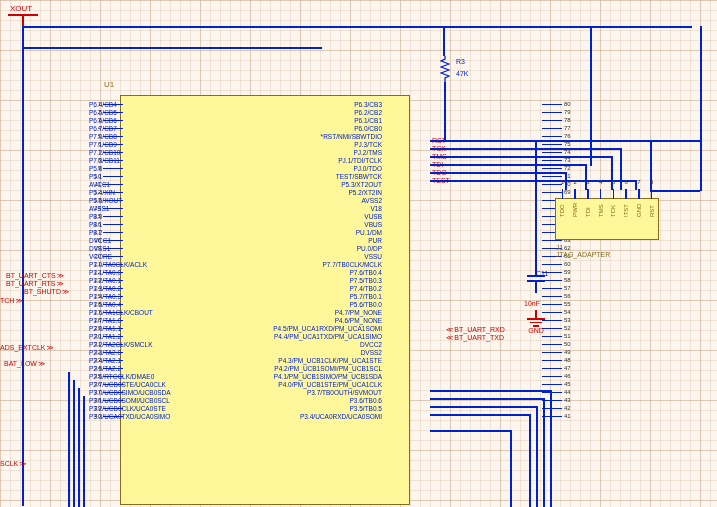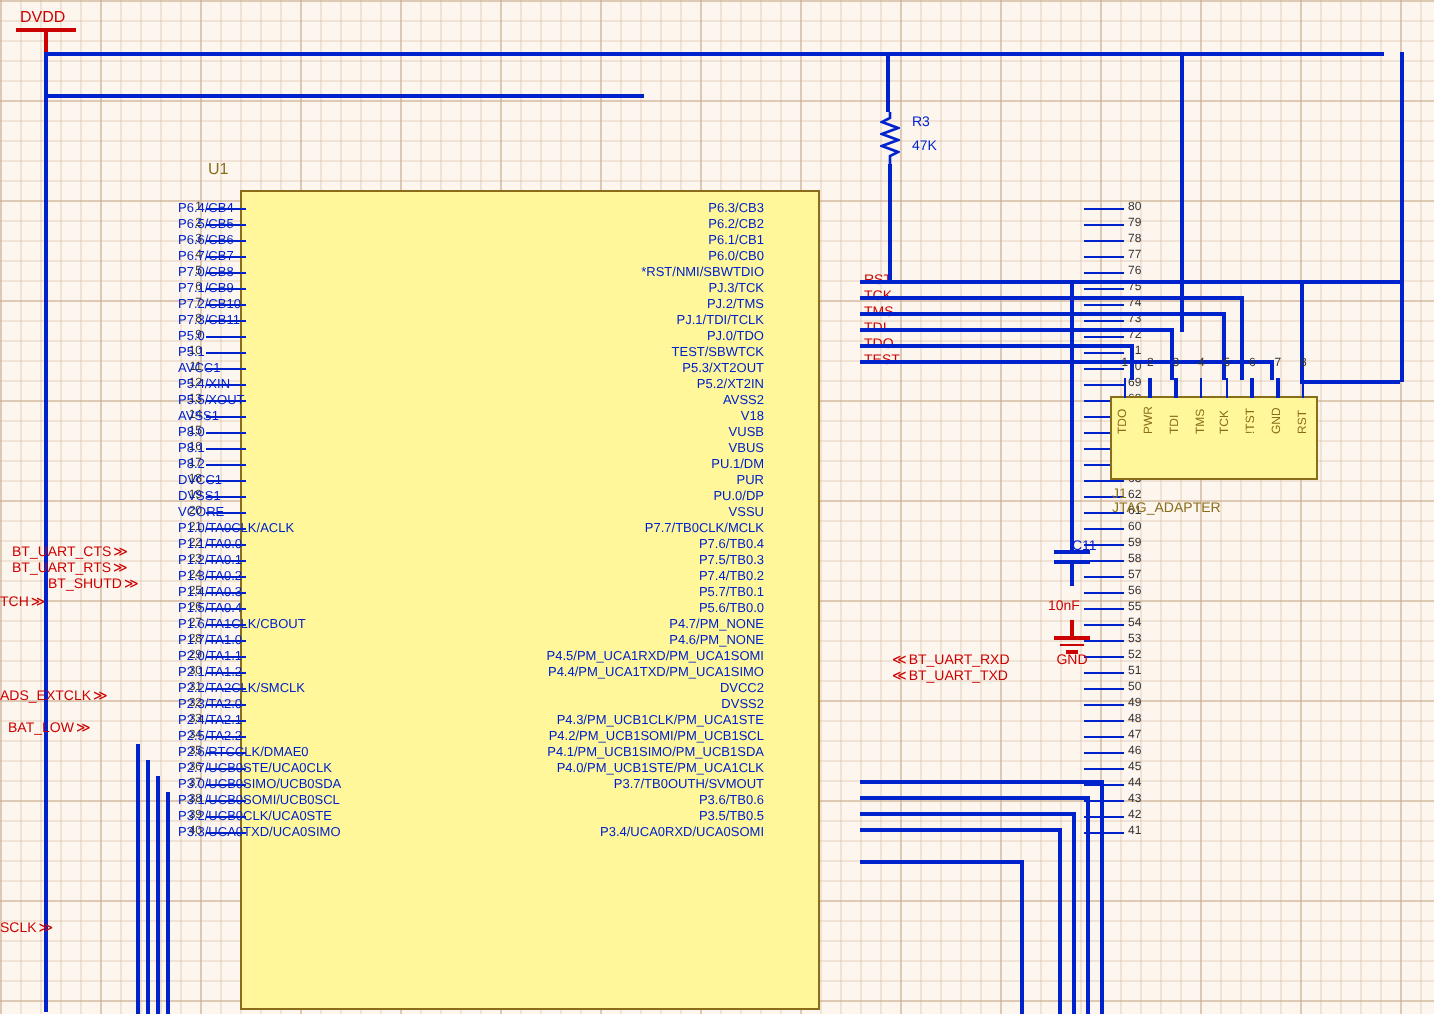--- a/index.html
+++ b/index.html
@@ -76,21 +76,21 @@
   .connector .cnames span { color:#8a6d1a; font-size:6px; writing-mode:vertical-rl; transform:rotate(180deg);}
   .connector .cnums { position:absolute; top:-20px; left:0; width:100%; display:flex; justify-content:space-around;}
   .connector .cnums span { color:#333; font-size:6px;}
   .conn-ref { position:absolute; left:556px; top:244px; color:#8a6d1a; font-size:7px;}
   .sig-label{ position:absolute; color:#cc0000; font-size:7px;}
 </style>
 </head>
 <body>
 <div class="grid"></div>
 
-<div class="dvdd">DVDD</div>
+<div class="dvdd">XOUT</div>
 <div class="dvdd-bar"></div>
 <div class="dvdd-stem"></div>
 
 <div class="wire h" style="left:22px; top:26px; width:670px;"></div>
 <div class="wire v" style="left:443px; top:26px; height:30px;"></div>
 <div class="wire v" style="left:590px; top:26px; height:140px;"></div>
 <div class="wire h" style="left:22px; top:47px; width:300px;"></div>
 <div class="wire v" style="left:22px; top:26px; height:480px;"></div>
 
 <div class="chip-ref">U1</div>

